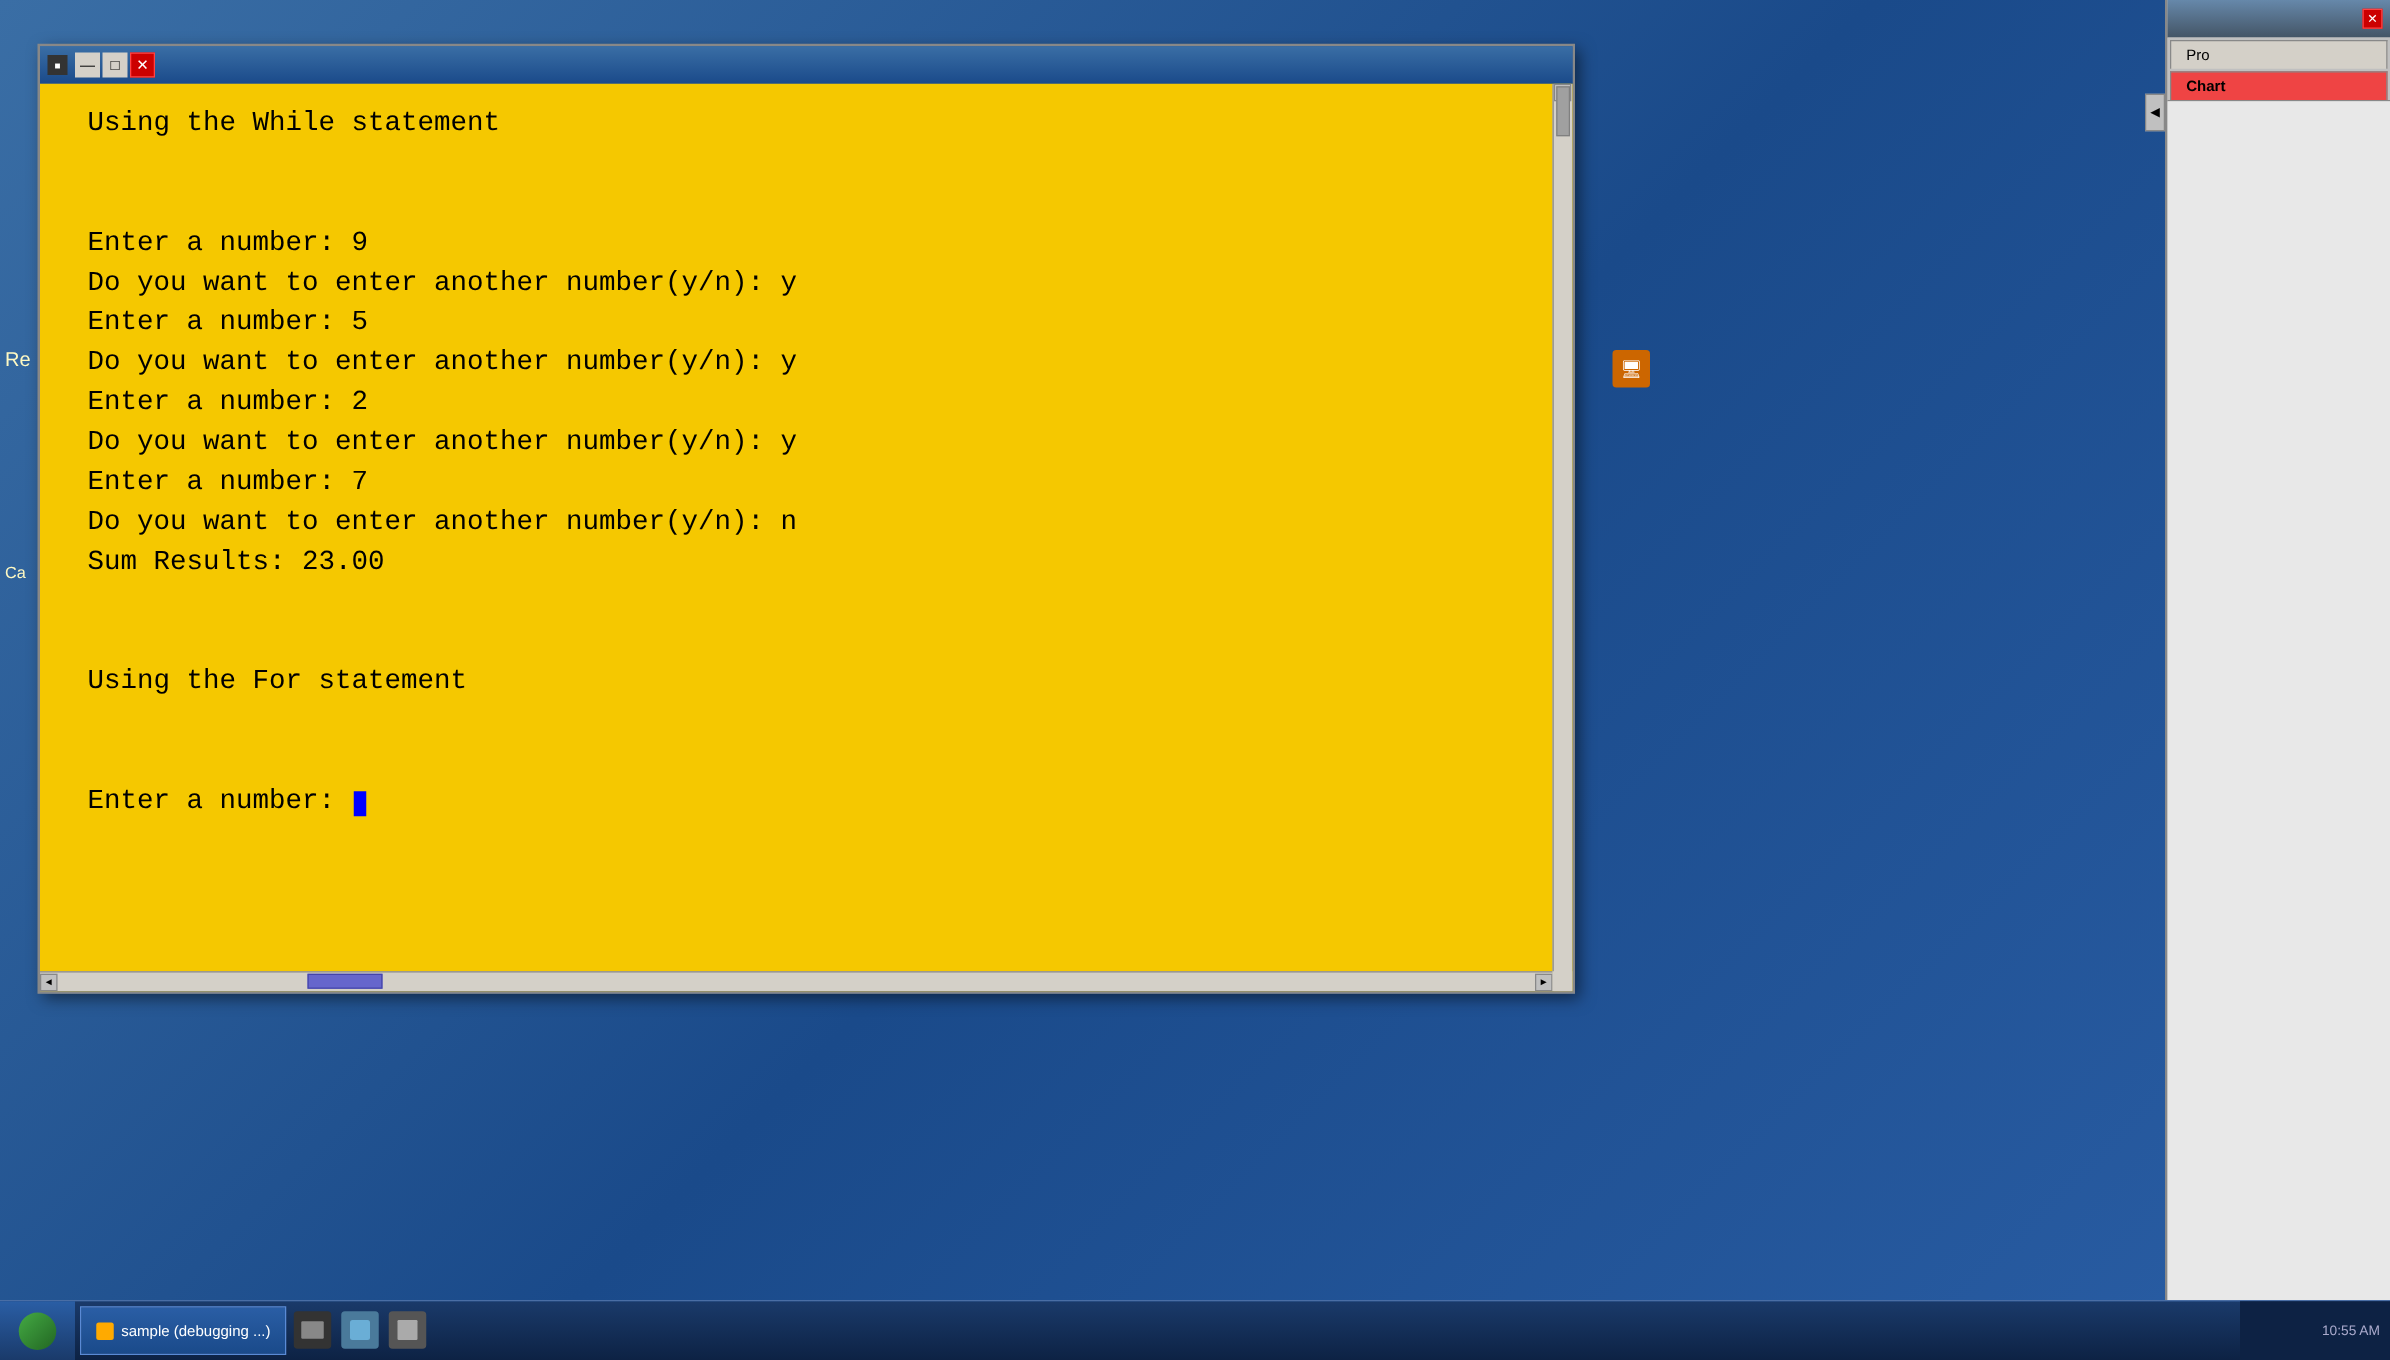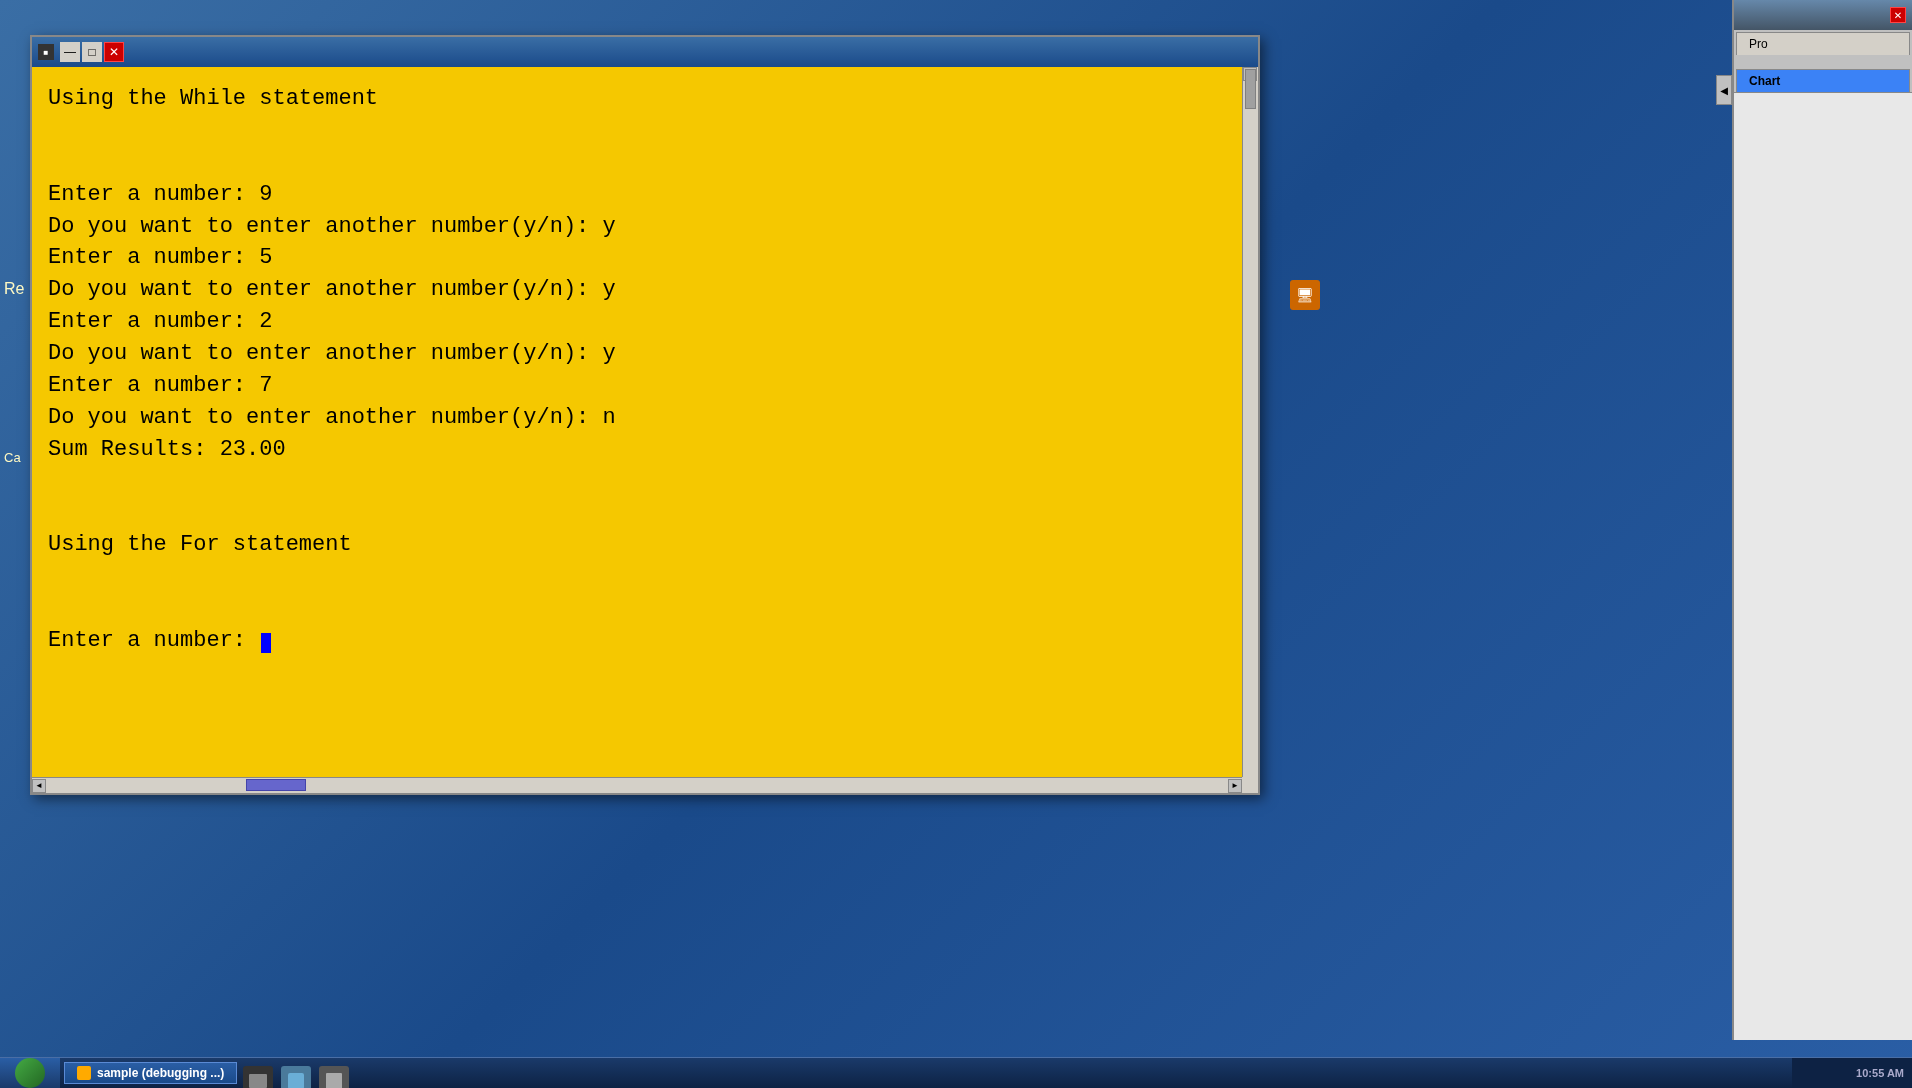--- a/index.html
+++ b/index.html
@@ -12,27 +12,26 @@
       overflow: hidden;
       position: relative;
     }
 
     
     .taskbar {
       position: absolute;
       bottom: 0;
       left: 0;
       right: 0;
-      height: 31px;
+      height: 48px;
       background: linear-gradient(to bottom, #1a3a6a, #0d2244);
       display: flex;
       align-items: flex-end;
       z-index: 100;
       border-top: 1px solid #4a6ea5;
-      font-weight: bold;
     }
 
     .taskbar-start {
       width: 60px;
       height: 100%;
       background: linear-gradient(to bottom, #2a5ea5, #1a3a6a);
       display: flex;
       align-items: center;
       justify-content: center;
       color: white;
@@ -123,23 +122,22 @@
     .right-panel-tab {
       padding: 4px 12px;
       font-size: 12px;
       background: #d4d0c8;
       border: 1px solid #888;
       border-bottom: none;
       cursor: pointer;
     }
 
     .right-panel-tab.active {
-      background: #3b82f6;
+      background: #ef4444;
       font-weight: bold;
-      margin-top: 12px;
     }
 
     .right-panel-collapse {
       position: absolute;
       right: 180px;
       top: 75px;
       width: 16px;
       height: 30px;
       background: #c0c0c0;
       border: 1px solid #888;
@@ -217,20 +215,21 @@
       position: relative;
     }
 
     .console-content {
       padding: 16px 16px;
       font-family: 'Courier New', Courier, monospace;
       font-size: 22px;
       line-height: 1.45;
       color: #000;
       white-space: pre;
+      margin-left: 22px;
     }
 
     .console-scrollbar-v {
       position: absolute;
       right: 0;
       top: 0;
       bottom: 0;
       width: 16px;
       background: #d4d0c8;
       border-left: 1px solid #888;

